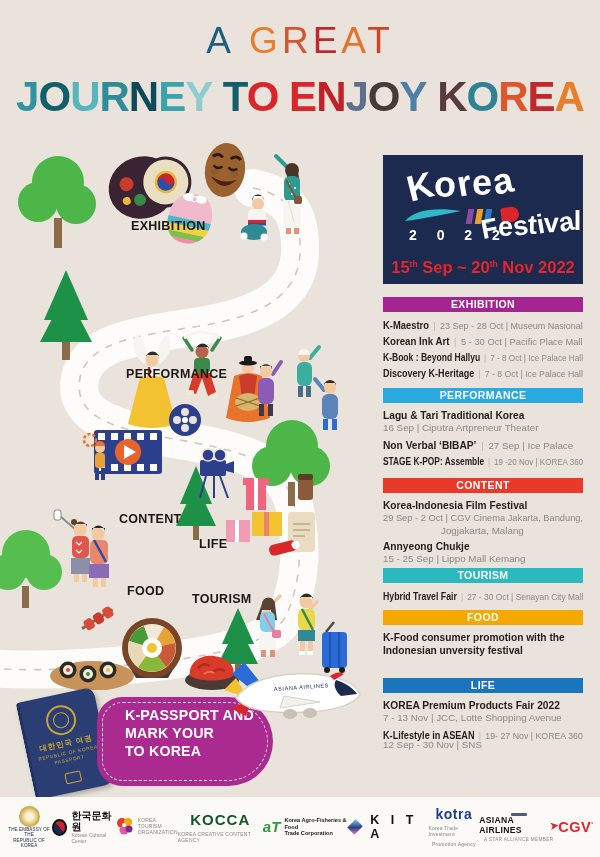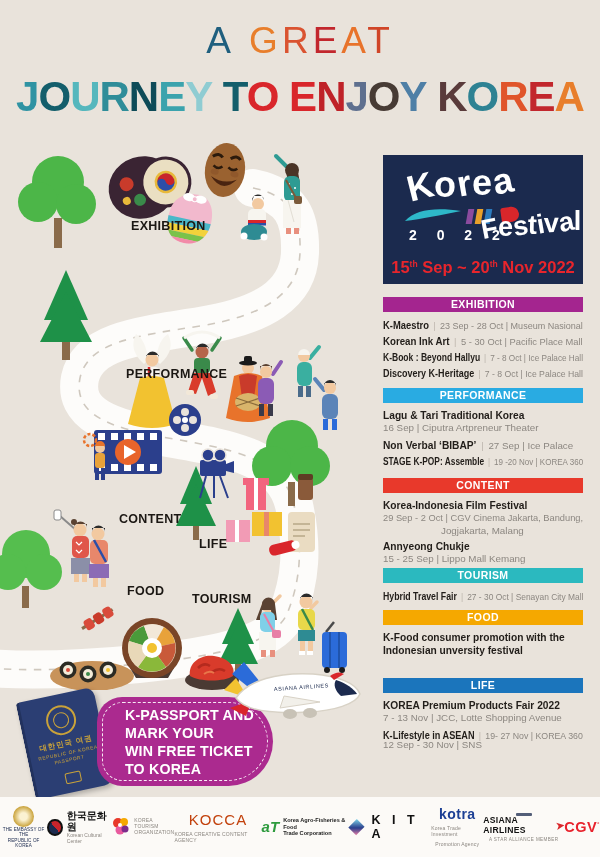--- a/index.html
+++ b/index.html
@@ -45,31 +45,31 @@
   .passport{position:absolute;left:25px;top:694px;width:76px;height:99px;background:#2B3E73;border-radius:4px 9px 9px 4px;
             transform:rotate(-12deg);box-shadow:2px 3px 5px rgba(0,0,0,.25);border-left:3px solid #22325E}
   .pp-emb{width:26px;height:26px;margin:11px auto 4px auto;border:2px solid #C9A23A;border-radius:50%;position:relative}
   .pp-emb:after{content:"";position:absolute;inset:5px;border:1.5px solid #C9A23A;border-radius:50%}
   .pp-t1{color:#C9A23A;font-size:7.5px;font-weight:700;text-align:center;letter-spacing:1px}
   .pp-t2,.pp-t3{color:#C9A23A;font-size:4.8px;text-align:center;letter-spacing:.6px;margin-top:2px}
   .pp-chip{width:14px;height:9px;border:1.2px solid #C9A23A;border-radius:2px;margin:10px auto 0 auto}
   .plane{position:absolute;left:218px;top:650px;width:150px;height:92px}
   
   .sponsors{position:absolute;left:0;top:797px;width:600px;height:60px;background:#FCFAF7;display:flex;
-            align-items:center;justify-content:space-evenly;padding:0 0;box-sizing:border-box}
+            align-items:center;justify-content:space-evenly;padding:0 6px;box-sizing:border-box}
   .sp{display:flex;align-items:center;gap:4px}
   .sp-col{display:flex;flex-direction:column;line-height:1.15}
   .micro{font-size:5px;color:#8C8781;letter-spacing:.2px}
   .micro-navy{font-size:4.6px;color:#1B2A4E;text-align:center;letter-spacing:.1px}
   .sp-emb-ic{width:21px;height:21px;border-radius:50%;background:radial-gradient(circle,#FBF2D2 25%,#C9A23A 70%,#A8842A 100%)}
   .kcc-ic{width:17px;height:17px;border-radius:50%;background:conic-gradient(from 140deg,#1B2A4E 0 50%,#C9242B 50% 100%);
           border:2.5px solid #111;box-sizing:border-box}
   .kcc-name{font-size:10px;font-weight:700;color:#111}
   .kcc-sub{font-size:5px;color:#8C8781}
-  .kocca{font-size:15px;font-weight:400;color:#c2410c;letter-spacing:1px}
+  .kocca{font-size:15px;font-weight:700;color:#14532d;letter-spacing:1px}
   .at-logo{font-size:15px;font-weight:800;color:#2E9B3E;font-style:italic}
   .at-sub{font-size:5.6px;font-weight:700;color:#222}
   .kotra{font-size:14px;font-weight:800;color:#1C3F94;letter-spacing:.5px}
   .kita-ic{width:12px;height:12px;transform:rotate(45deg);background:linear-gradient(135deg,#7FD4E8,#2B3F8C 55%,#E87EA6)}
   .kita{font-size:12.5px;font-weight:700;color:#111;letter-spacing:4px;margin-left:6px}
   .asiana{font-size:8.6px;font-weight:800;color:#111;letter-spacing:.3px}
   .asiana-sub{font-size:4.6px;color:#8C8781;letter-spacing:.4px;margin-top:1.5px}
   .asiana-mark{color:#D9262B;font-size:10px;font-weight:800;transform:rotate(-8deg)}
   .cgv{font-size:14.5px;font-weight:800;color:#E8222C;letter-spacing:.5px}
   .cgv sup{font-size:6px}
@@ -481,21 +481,20 @@
     <div class="pp-t1">대한민국 여권</div>
     <div class="pp-t2">REPUBLIC OF KOREA</div>
     <div class="pp-t3">PASSPORT</div>
     <div class="pp-chip"></div>
   </div>
 
   <div class="promo">
     <div class="promo-text">
       <div>K-PASSPORT AND</div>
         <div>MARK YOUR</div>
-      <div>WIN FREE TICKET</div>
         <div>TO KOREA</div>
     </div>
   </div>
 
   <svg class="plane" viewBox="0 0 150 92">
     <polygon points="14,24 34,40 42,32 26,12" fill="#2B6BD9"></polygon>
     <polygon points="6,40 30,48 18,28" fill="#F2C230"></polygon>
     <polygon points="12,58 34,50 28,66" fill="#D9262B"></polygon>
     <path d="M18,48 C30,30 60,22 95,24 C120,26 138,33 142,44 C138,54 116,61 90,62 C58,64 28,62 18,48 Z" fill="#FFFFFF" stroke="#D8D2C6" stroke-width="1.5"></path>
     <path d="M118,30 C128,33 136,39 139,44 L123,46 C117,41 115,34 118,30 Z" fill="#1B2A4E"></path>

